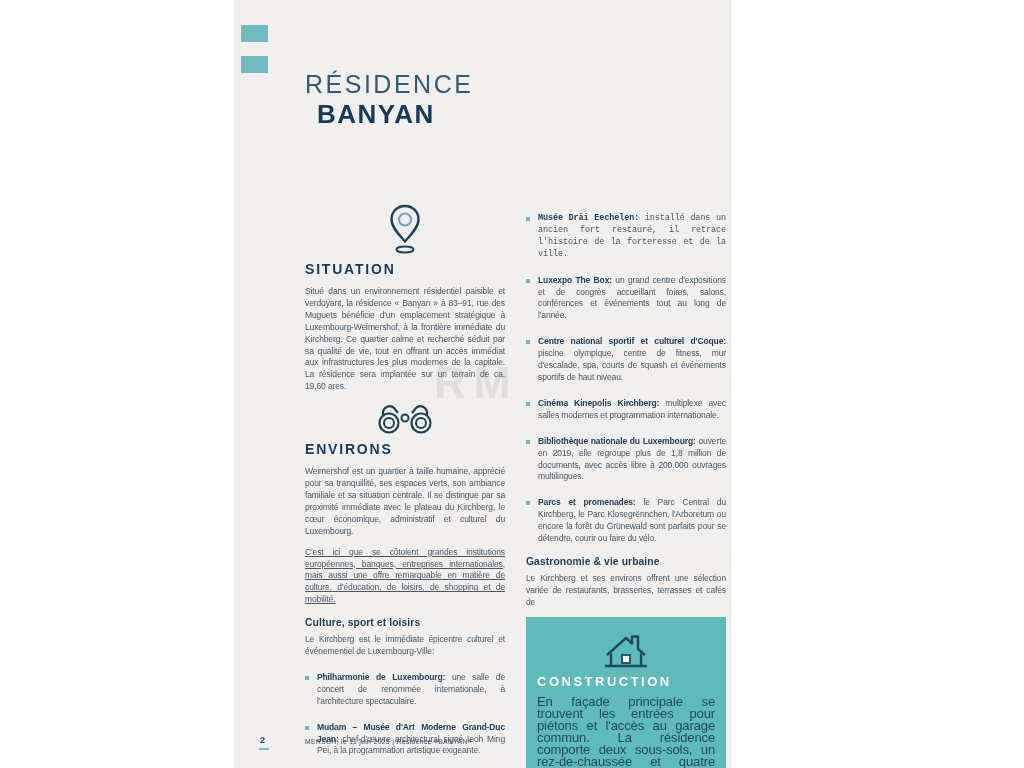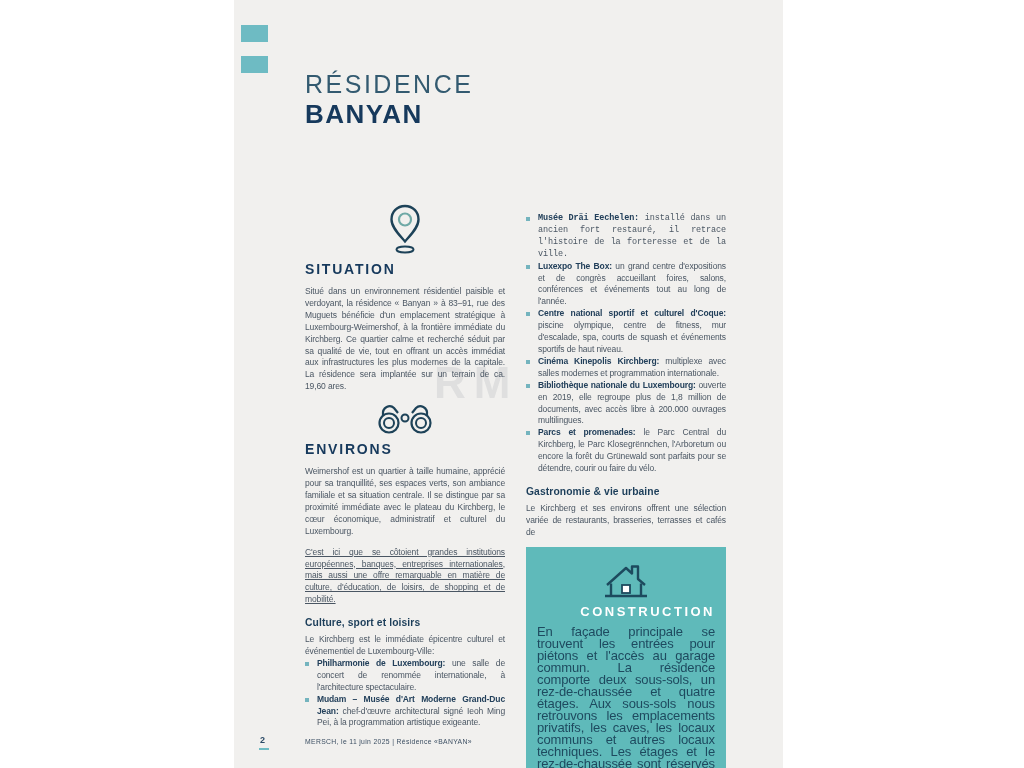--- a/index.html
+++ b/index.html
@@ -2,37 +2,37 @@
 <html lang="fr"><head>
 <meta charset="utf-8">
 <style>
   html,body{margin:0;padding:0;}
   body{
     width:1024px;height:768px;position:relative;overflow:hidden;
     background:#ffffff;
     font-family:"Liberation Sans", sans-serif;
   }
   .page{
-    position:absolute;left:234px;top:0;width:549px;height:768px;
+    position:absolute;left:234px;top:0;width:497px;height:768px;
     background:#f1f0ee;
   }
   
   .deco-sq{position:absolute;width:27px;height:17px;background:#6ebbc3;}
   .deco-sq.sq1{left:7px;top:25px;}
   .deco-sq.sq2{left:7px;top:56px;}
 
   
   .title-block{position:absolute;left:71px;top:70px;}
   .title-line1{
     font-size:25px;font-weight:400;letter-spacing:2.5px;
     color:#335a70;line-height:29px;
   }
   .title-line2{
     font-size:26px;font-weight:700;letter-spacing:1.5px;
-    color:#16395c;line-height:30px;
+    color:#16395c;line-height:30px;margin-left:12px;
   }
 
   
   .watermark{
     position:absolute;left:200px;top:358px;
     font-size:44px;font-weight:700;letter-spacing:8px;
     color:rgba(110,120,132,0.14);
   }
 
   
@@ -52,37 +52,37 @@
     color:#1c3e5a;line-height:13px;
   }
   p.body{
     margin:0;
     font-size:8.5px;line-height:11.9px;letter-spacing:-0.12px;
     color:#4a5663;text-align:justify;
   }
   p.body + p.body{margin-top:9px;text-decoration:underline;} .mt6{margin-top:6px;}
 
   .bullet{
-    position:relative;padding-left:12px;margin-top:0;
+    position:relative;padding-left:12px;margin-top:14px;
     font-size:8.5px;line-height:11.9px;letter-spacing:-0.12px;
     color:#4a5663;text-align:justify;
   }
   .bullet-sq{
     position:absolute;left:0;top:4px;width:4px;height:4px;
     background:#74b4be;
   }
   .b-title{font-weight:700;color:#23405b;}
 
   
   .construction-box{
     margin-top:8px;background:#5fbaba;
     padding:11px 11px 9px 11px;
   }
   .construction-box h2{
-    margin:4px 0 7px 0;text-align:right;
+    margin:4px 0 7px 0;text-align:left;
     font-size:13px;font-weight:700;letter-spacing:2.5px;
     color:#ffffff;line-height:15px;
   }
   .construction-box p{
     margin:0;font-size:13px;line-height:12px;letter-spacing:-0.12px;
     color:#1e4a5f;text-align:justify;
   }
 
   
   .footer-num{

